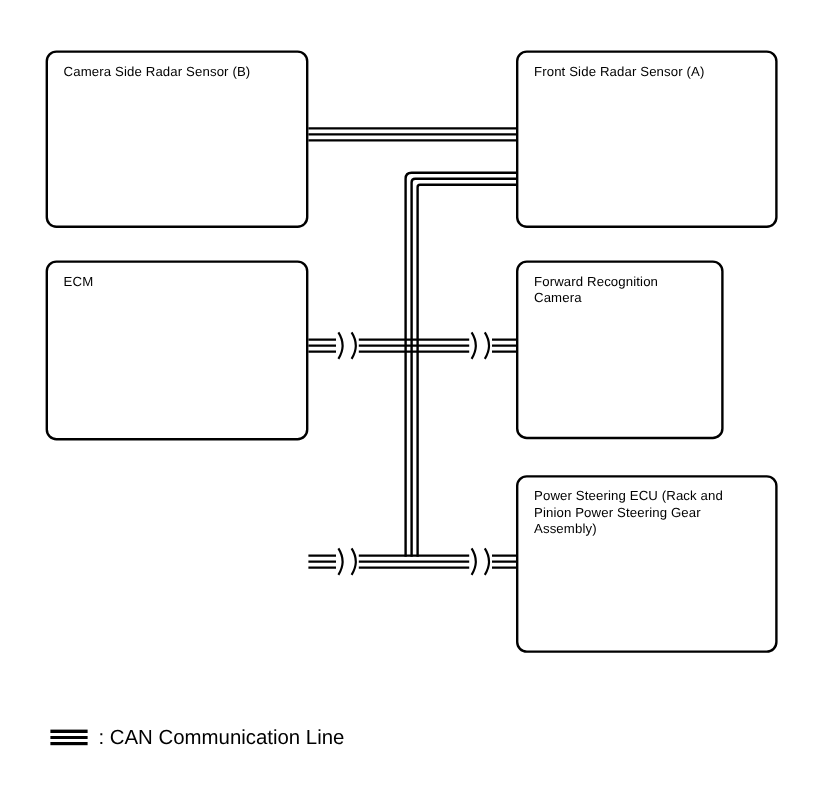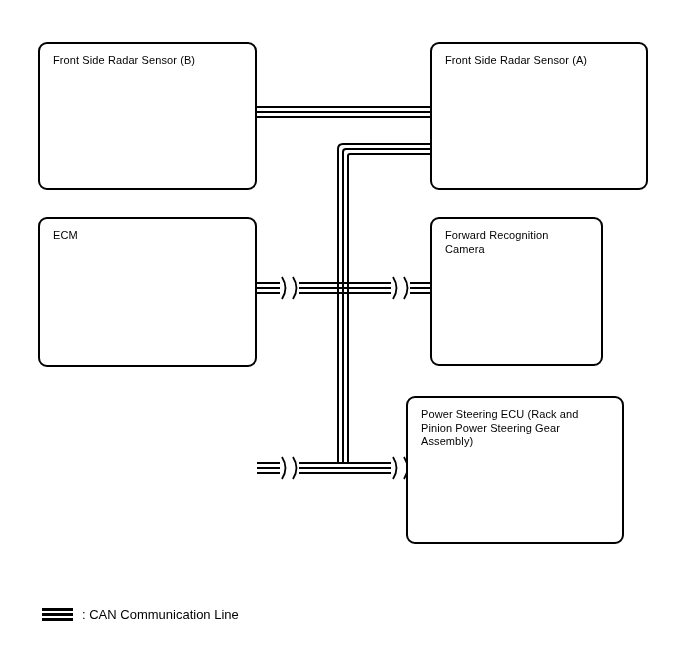--- a/index.html
+++ b/index.html
@@ -26,42 +26,42 @@
     padding: 10px 13px;
     font-size: 11px;
     line-height: 13.5px;
     letter-spacing: 0.1px;
   }
   .box-b      { left: 38px;  top: 42px;  width: 219px; height: 148px; }
   .box-a      { left: 430px; top: 42px;  width: 218px; height: 148px; }
   .box-ecm    { left: 38px;  top: 217px; width: 219px; height: 150px; }
   .box-cam    { left: 430px; top: 217px; width: 173px; height: 149px; }
   .box-skid   { left: 38px;  top: 397px; width: 219px; height: 148px; }
-  .box-ps     { left: 406px; top: 396px; width: 218px; height: 148px; }
+  .box-ps     { left: 430px; top: 396px; width: 218px; height: 148px; }
   .legend {
     position: absolute;
     left: 42px;
     top: 608px;
     display: flex;
     align-items: center;
   }
   .legend-symbol {
     display: inline-block;
     width: 31px;
     height: 13px;
     background: linear-gradient(to bottom,
       #000 0px, #000 3px,
       #fff 3px, #fff 5px,
       #000 5px, #000 8px,
       #fff 8px, #fff 10px,
       #000 10px, #000 13px);
   }
   .legend-label {
     margin-left: 9px;
-    font-size: 13px;
+    font-size: 17px;
     line-height: 13px;
   }
 </style>
 </head>
 <body>
 
 <div class="canvas">
 
   <svg class="lines-layer" width="688" height="658" viewBox="0 0 688 658" fill="none" stroke="#000000" stroke-width="2">
 
@@ -95,21 +95,21 @@
       <path d="M393 277 Q400 288 393 299"></path>
       <path d="M404 277 Q411 288 404 299"></path>
       <path d="M282 457 Q289 468 282 479"></path>
       <path d="M293 457 Q300 468 293 479"></path>
       <path d="M393 457 Q400 468 393 479"></path>
       <path d="M404 457 Q411 468 404 479"></path>
     </g>
   </svg>
 
   <div class="box box-b">
-    <span>Front Side Radar Sensor (B)</span>
+    <span>Camera Side Radar Sensor (B)</span>
   </div>
 
   <div class="box box-ecm">
     <span>ECM</span>
   </div>
 
   <div class="box box-a">
     <span>Front Side Radar Sensor (A)</span>
   </div>
 

